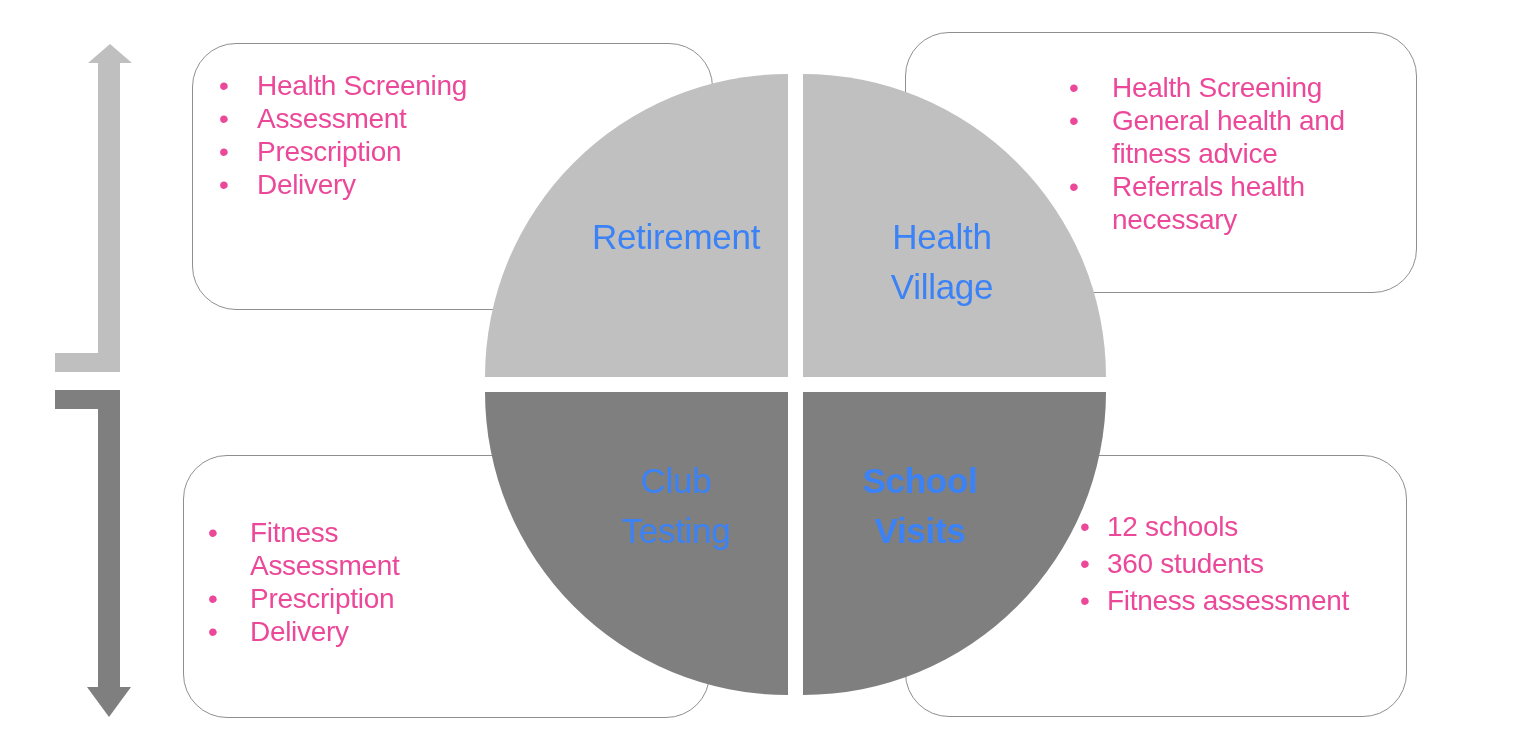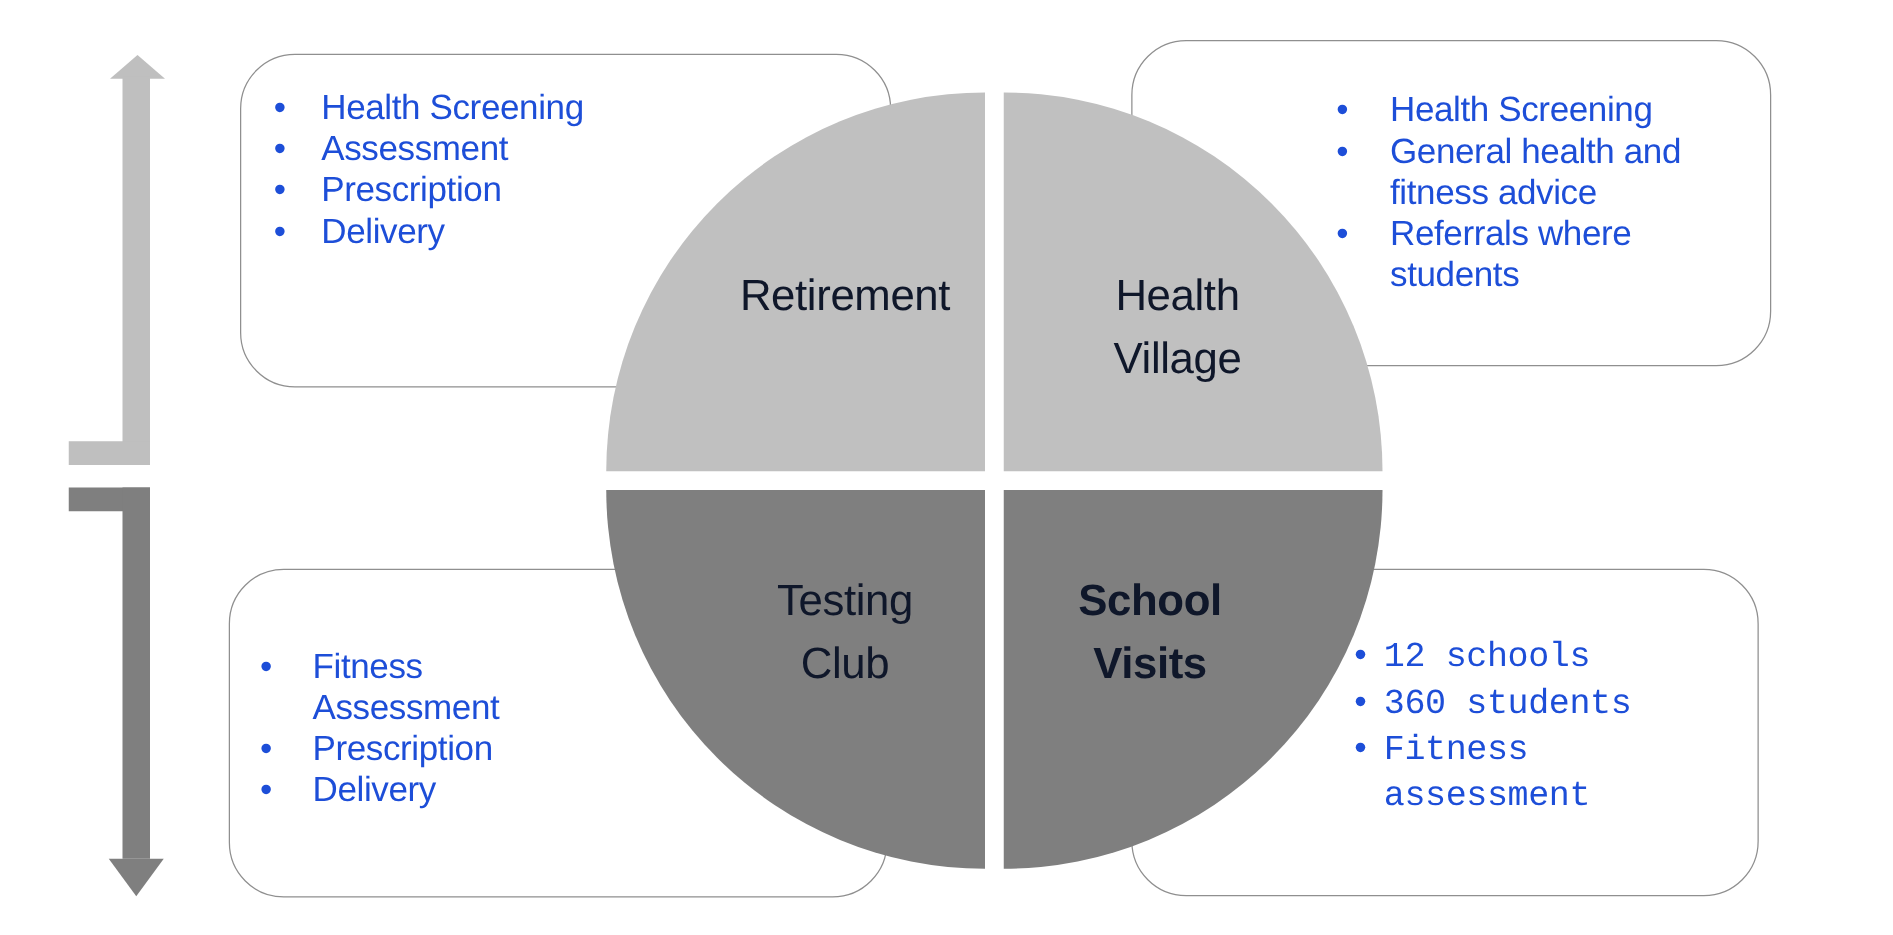--- a/index.html
+++ b/index.html
@@ -30,40 +30,40 @@
   .box-bl { left:183px; top:455px; width:527px; height:263px; }
   .box-br { left:905px; top:455px; width:502px; height:262px; }
 
   
   .quad { position:absolute; width:303px; height:303px; z-index:2; }
   .quad-tl { left:485px; top:74px;  background:#c0c0c0; border-top-left-radius:100%; }
   .quad-tr { left:803px; top:74px;  background:#c0c0c0; border-top-right-radius:100%; }
   .quad-bl { left:485px; top:392px; background:#7f7f7f; border-bottom-left-radius:100%; }
   .quad-br { left:803px; top:392px; background:#7f7f7f; border-bottom-right-radius:100%; }
 
-  .quad-label { position:absolute; width:300px; color:#0f172a; font-size:35px;
+  .quad-label { position:absolute; width:300px; color:#3b82f6; font-size:35px;
                 line-height:50px; text-align:center; z-index:3; letter-spacing:-0.3px; }
   .ql-retirement { left:526px; top:212px; }
   .ql-health     { left:792px; top:212px; }
   .ql-club       { left:526px; top:456px; }
   .ql-school     { left:770px; top:456px;font-weight:bold; }
 
   
-  .bullets { position:absolute; margin:0; padding:0; list-style:none; color:#1d4ed8;
+  .bullets { position:absolute; margin:0; padding:0; list-style:none; color:#ec4899;
              font-size:28px; line-height:33px; z-index:4; letter-spacing:-0.3px; }
   .bullets li { position:relative; }
   .bullets li::before { content:"\2022"; position:absolute; left:0; top:0; }
   .list-tl { left:219px;  top:69px;  width:460px; }
   .list-tl li { padding-left:38px; }
   .list-tr { left:1069px; top:71px;  width:323px; }
   .list-tr li { padding-left:43px; }
   .list-bl { left:208px;  top:516px; width:227px; }
   .list-bl li { padding-left:42px; }
   .list-br { left:1080px; top:508px; width:320px; line-height:37px; }
-  .list-br li { padding-left:27px;font-family:Liberation Mono, monospace; }
+  .list-br li { padding-left:27px; }
 </style>
 </head>
 <body>
 
 <div class="canvas">
 
   <div>
     <div class="arrow-part up-head"></div>
     <div class="arrow-part up-shaft"></div>
     <div class="arrow-part up-foot"></div>
@@ -81,21 +81,21 @@
 
   <ul class="bullets list-tl">
       <li>Health Screening</li>
       <li>Assessment</li>
       <li>Prescription</li>
       <li>Delivery</li>
     </ul>
   <ul class="bullets list-tr">
       <li>Health Screening</li>
       <li>General health and fitness advice</li>
-      <li>Referrals where students</li>
+      <li>Referrals health necessary</li>
     </ul>
   <ul class="bullets list-bl">
       <li>Fitness Assessment</li>
       <li>Prescription</li>
       <li>Delivery</li>
     </ul>
   <ul class="bullets list-br">
       <li>12 schools</li>
       <li>360 students</li>
       <li>Fitness assessment</li>
@@ -107,21 +107,21 @@
   <div class="quad quad-br"></div>
 
   <div class="quad-label ql-retirement">
     <div>Retirement</div>
   </div>
   <div class="quad-label ql-health">
     <div>Health</div>
     <div>Village</div>
   </div>
   <div class="quad-label ql-club">
+    <div>Club</div>
     <div>Testing</div>
-    <div>Club</div>
   </div>
   <div class="quad-label ql-school">
     <div>School</div>
     <div>Visits</div>
   </div>
 
 </div>
 
 </body></html>

